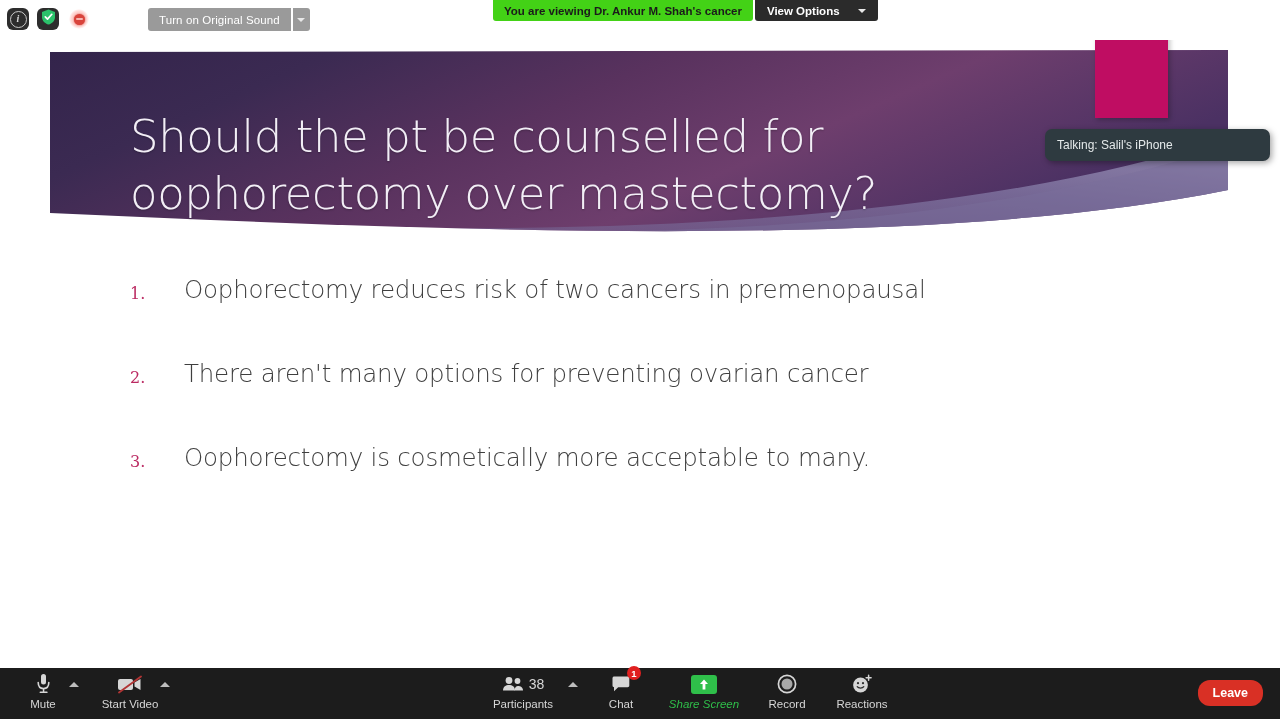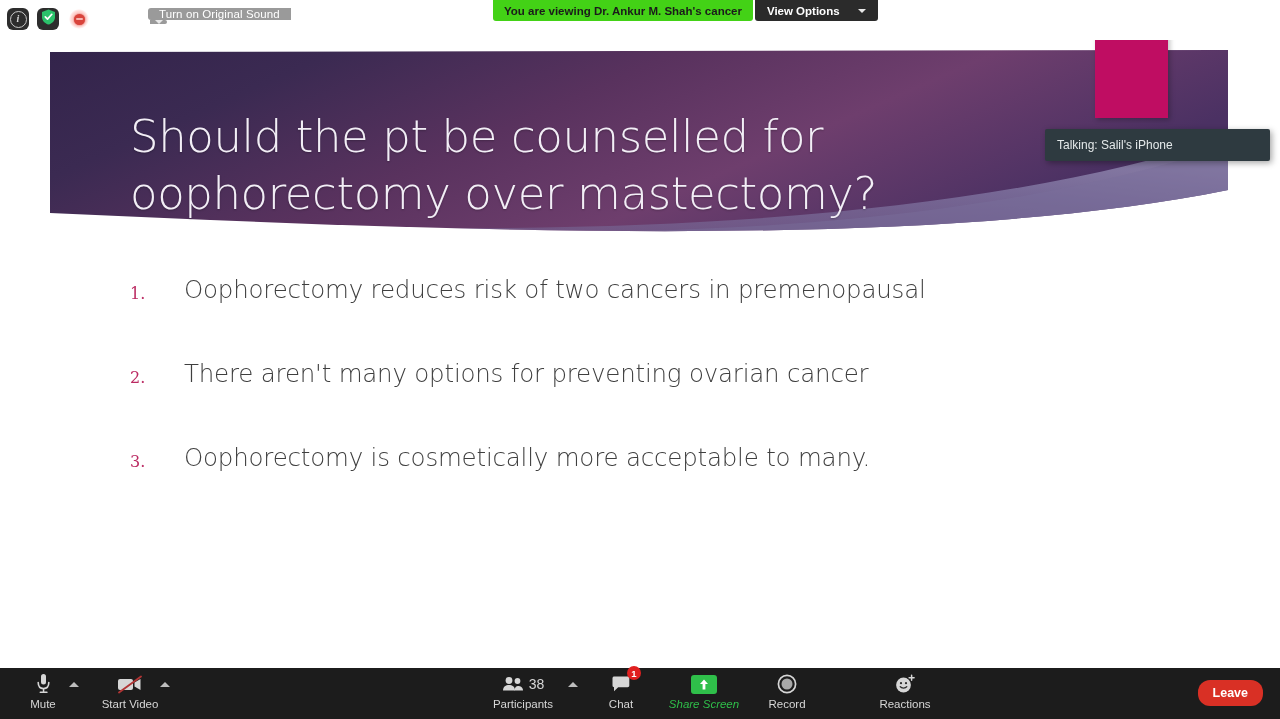--- a/index.html
+++ b/index.html
@@ -67,21 +67,20 @@
     position:absolute; left:2px; top:4.2px;
     width:7px; height:2px; background:#f6b6b1; border-radius:1px;
   }
 
   #orig-sound-wrap {
     position: absolute;
     left: 148px; top: 8px;
     height: 23px;
     display: flex;
     align-items: stretch;
-    flex-direction: column;
   }
   #orig-sound-btn {
     background: #9a9a9a;
     color: #ffffff;
     font-size: 11.5px;
     padding: 0 11px;
     display: flex; align-items: center;
     border-radius: 3px 0 0 3px;
     letter-spacing: .1px;
     white-space: nowrap;
@@ -208,21 +207,21 @@
     letter-spacing: -0.2px;
     white-space: nowrap;
   }
 
   
   #talking-tip {
     position: absolute;
     left: 1045px; top: 129px;
     width: 213px; height: 32px;
     background: #2e3a40;
-    border-radius: 2px;
+    border-radius: 7px;
     display: flex; align-items: center;
     padding-left: 12px;
     color: #e4e9ea;
     font-size: 12px;
     box-shadow: 2px 2px 6px rgba(0,0,0,.35);
     z-index: 35;
   }
 
   
   #toolbar {
@@ -466,21 +465,21 @@
   <div class="tool" style="left:751px;">
     <div class="ico">
       <svg width="20" height="20" viewBox="0 0 20 20">
         <circle cx="10" cy="10" r="8.6" fill="none" stroke="#d6d6d6" stroke-width="1.7"></circle>
         <circle cx="10" cy="10" r="5.5" fill="#a8a8a8"></circle>
       </svg>
     </div>
     <div class="lbl">Record</div>
   </div>
 
-  <div class="tool" style="left:869px;">
+  <div class="tool" style="left:826px;">
     <div class="ico">
       <svg width="22" height="20" viewBox="0 0 22 20">
         <circle cx="9.5" cy="11" r="7.4" fill="#d6d6d6"></circle>
         <circle cx="7" cy="9.2" r="1.1" fill="#2b2b2b"></circle>
         <circle cx="12" cy="9.2" r="1.1" fill="#2b2b2b"></circle>
         <path d="M6.2 12.7 C7.6 14.6 11.4 14.6 12.8 12.7" stroke="#2b2b2b" stroke-width="1.3" fill="none" stroke-linecap="round"></path>
         <path d="M17.6 1.2 V6.2 M15.1 3.7 H20.1" stroke="#d6d6d6" stroke-width="1.5" stroke-linecap="round"></path>
       </svg>
     </div>
     <div class="lbl">Reactions</div>

